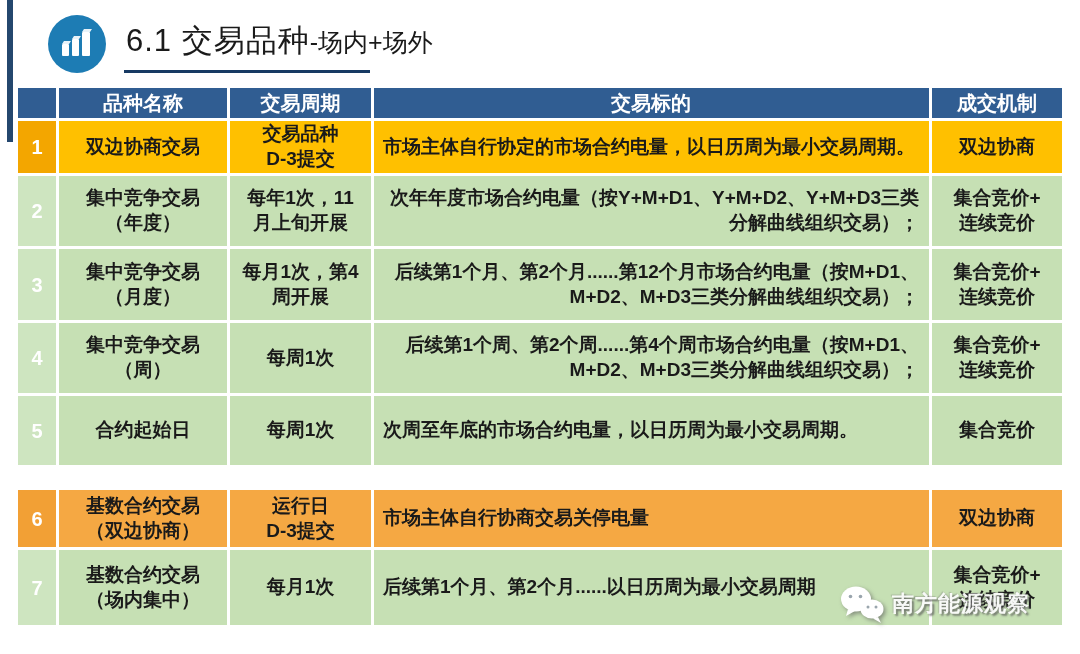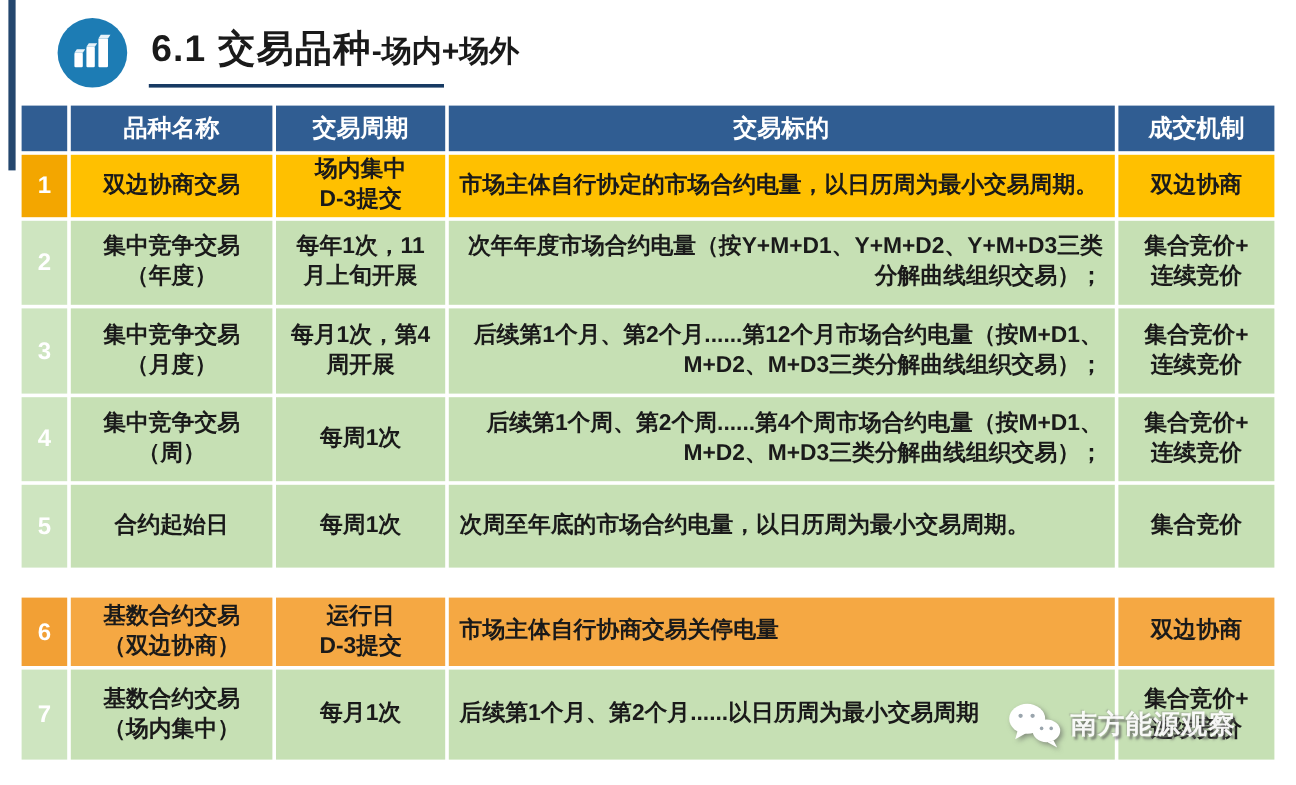--- a/index.html
+++ b/index.html
@@ -11,30 +11,30 @@
     --header-bg:#305D92;
     --gold:#FFC000; --gold-num:#F3A600;
     --green:#C6E0B4; --green-num:#CEE5C0;
     --orange:#F5A843; --orange-num:#F2A035;
     --accent-blue:#1D7CB4; --accent-navy:#24476E;
   }
   .accent-bar{position:absolute;left:7px;top:0;width:6px;height:142px;background:var(--accent-navy);}
   .title-wrap{position:absolute;left:48px;top:12px;display:flex;align-items:center;}
   .title-icon{width:58px;height:58px;border-radius:50%;background:var(--accent-blue);
     display:flex;align-items:center;justify-content:center;flex:0 0 auto;}
-  .title-text{margin-left:20px;font-weight:bold;white-space:nowrap;line-height:58px;}
+  .title-text{margin-left:20px;font-weight:normal;white-space:nowrap;line-height:58px;}
   .title-main{font-size:31px;letter-spacing:1px;}
   .title-sub{font-size:25px;}
   .title-underline{position:absolute;left:124px;top:70px;width:246px;height:3px;background:#173A63;}
 
   .table{position:absolute;left:18px;top:88px;width:1044px;}
   .t-row{display:grid;grid-template-columns:38px 168px 141px 555px 130px;column-gap:3px;margin-bottom:3px;}
   .cell{display:flex;align-items:center;justify-content:center;text-align:center;
     font-size:19px;font-weight:600;line-height:1.3;white-space:pre-line;}
-  .header-row{height:38px;}
+  .header-row{height:30px;}
   .header-row .cell{background:var(--header-bg);color:#ffffff;font-size:20px;font-weight:bold;}
   .cell.target{justify-content:flex-start;text-align:right;padding:2px 10px 2px 9px;white-space:normal;}
   .header-row .cell.target{justify-content:center;text-align:center;}
   .cell.num{color:#ffffff;font-size:20px;font-weight:bold;}
 
   .theme-gold .cell{background:var(--gold);}
   .theme-gold .cell.num{background:var(--gold-num);}
   .theme-green .cell{background:var(--green);}
   .theme-green .cell.num{background:var(--green-num);}
   .theme-orange .cell{background:var(--orange);}
@@ -82,21 +82,21 @@
     <div class="cell num"></div>
     <div class="cell">品种名称</div>
     <div class="cell">交易周期</div>
     <div class="cell target">交易标的</div>
     <div class="cell">成交机制</div>
   </div>
   <div id="rows">
   <div class="t-row theme-gold">
     <div class="cell num">1</div>
     <div class="cell name">双边协商交易</div>
-    <div class="cell period">场内集中
+    <div class="cell period">交易品种
 D-3提交</div>
     <div class="cell target">市场主体自行协定的市场合约电量，以日历周为最小交易周期。</div>
     <div class="cell mech">双边协商</div>
   </div>
 
   <div class="t-row theme-green">
     <div class="cell num">2</div>
     <div class="cell name">集中竞争交易
 （年度）</div>
     <div class="cell period">每年1次，11

